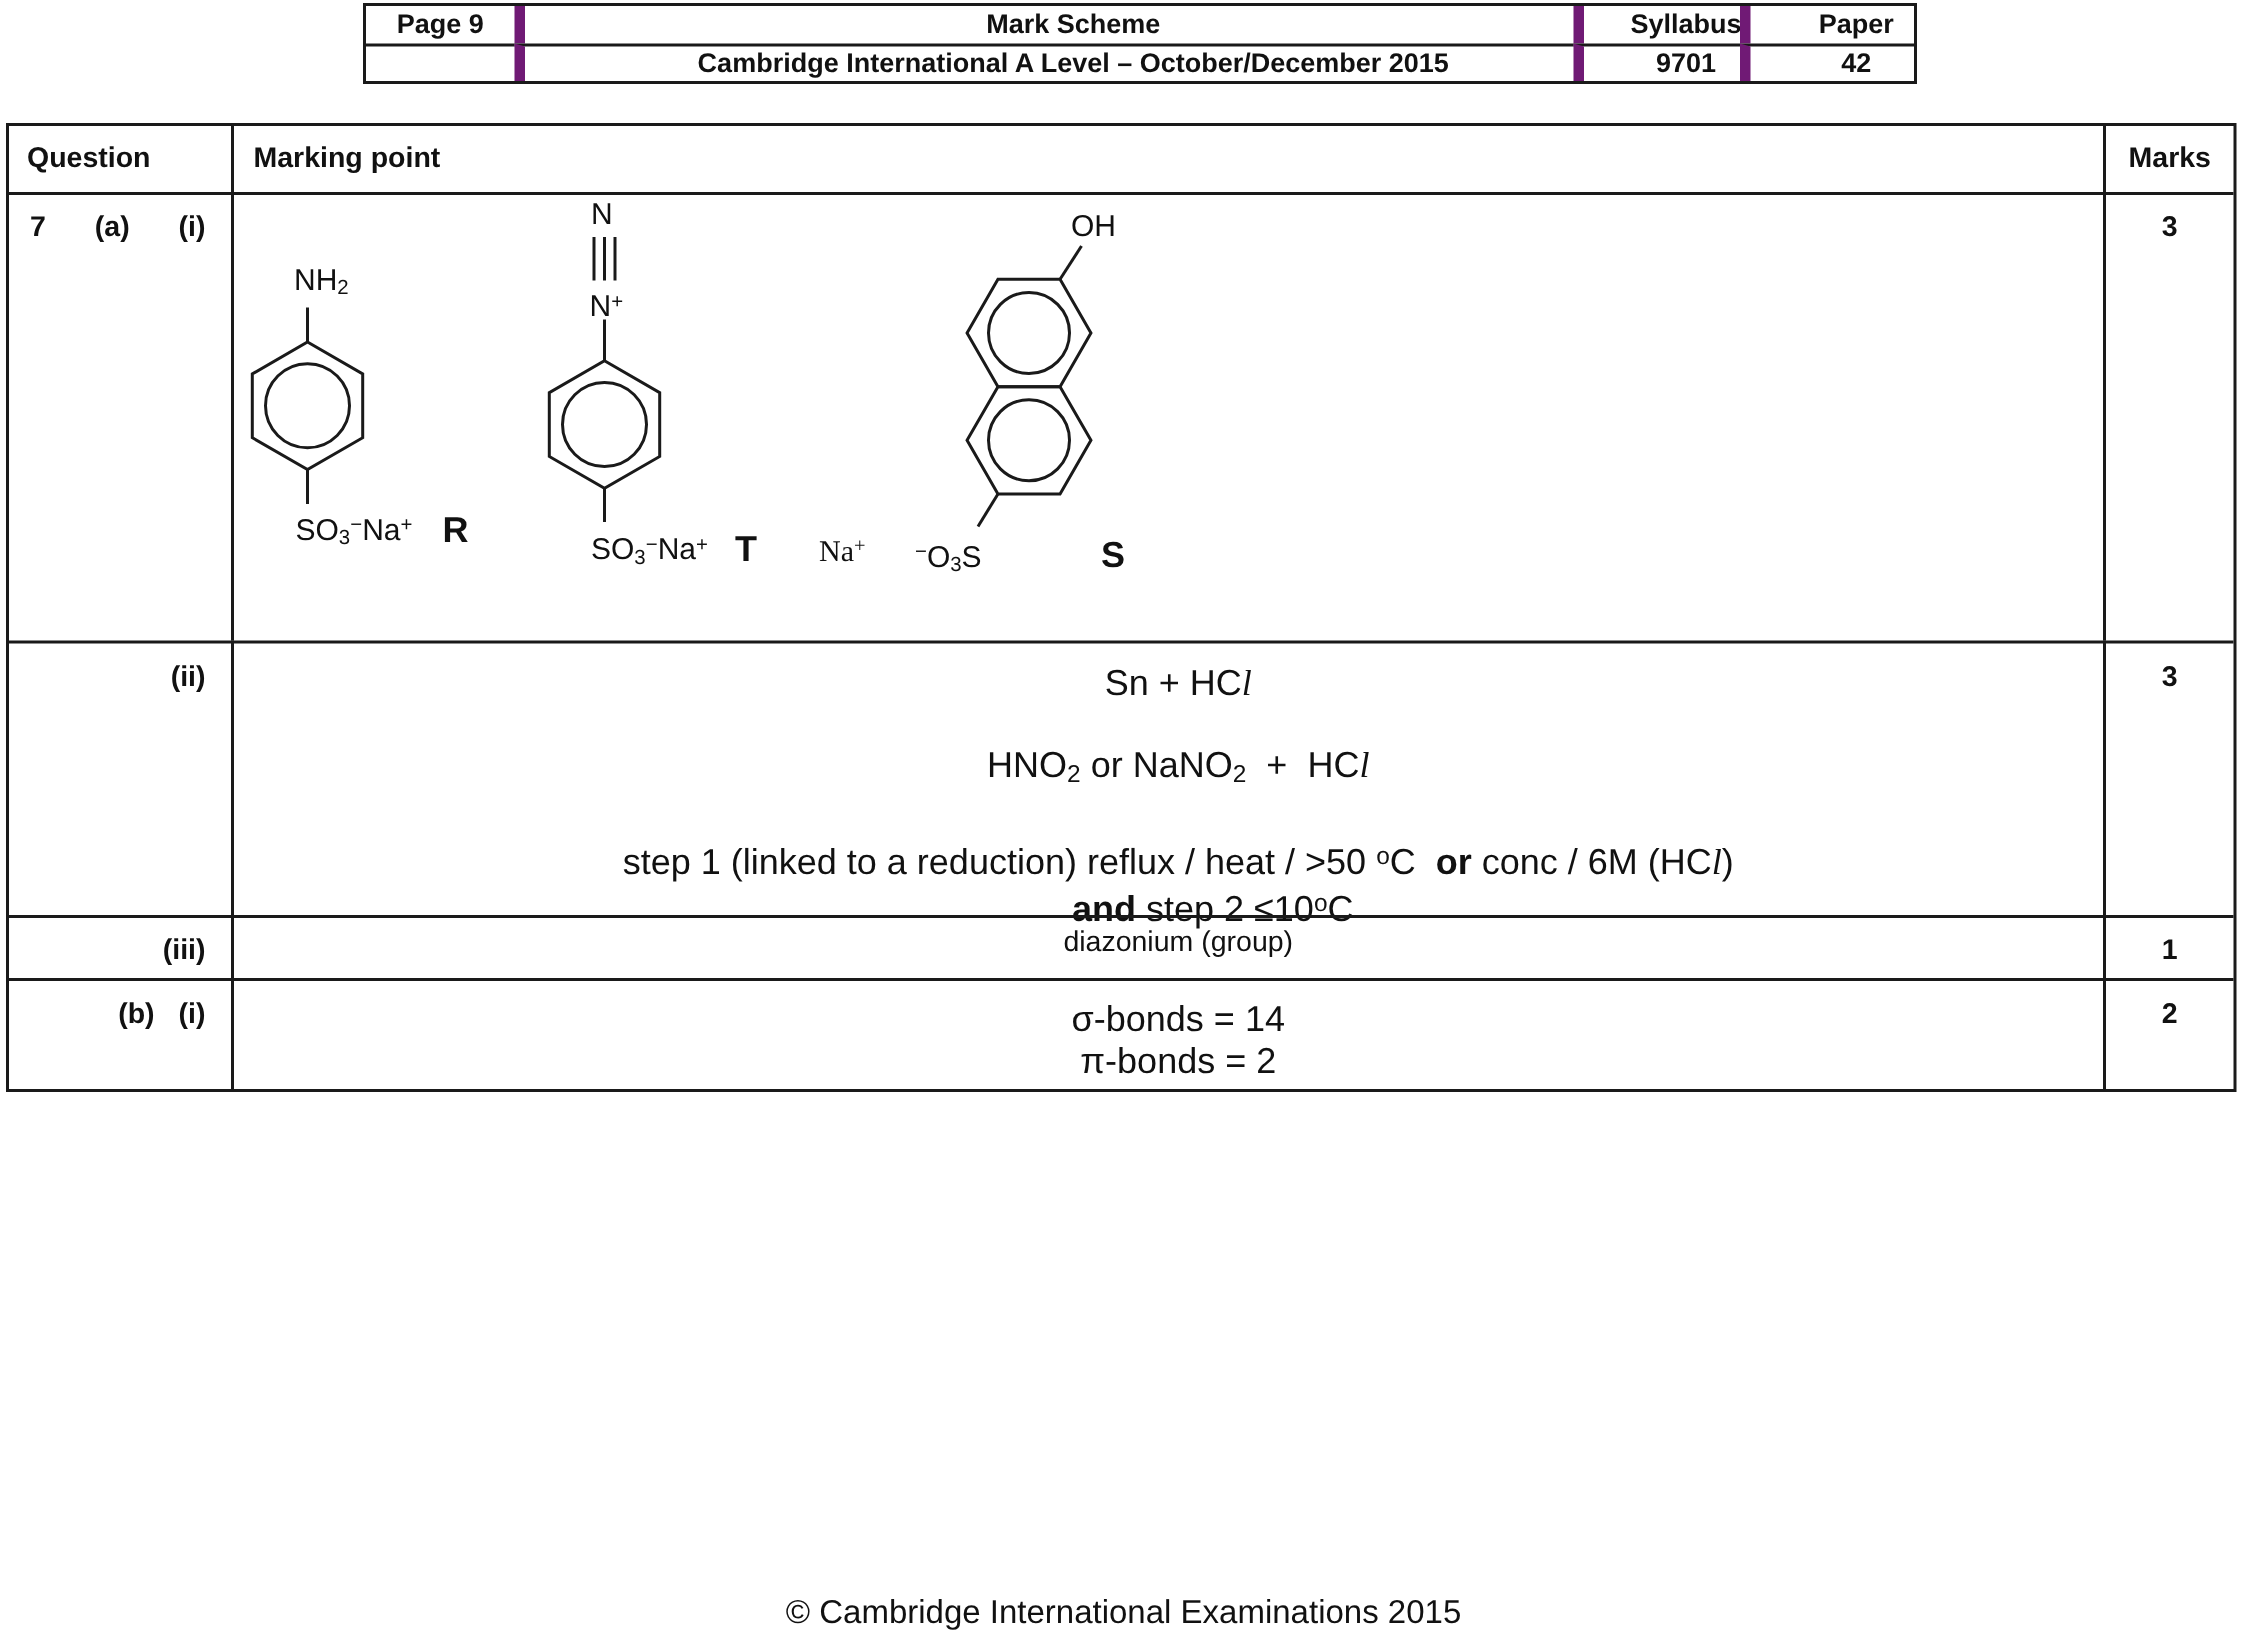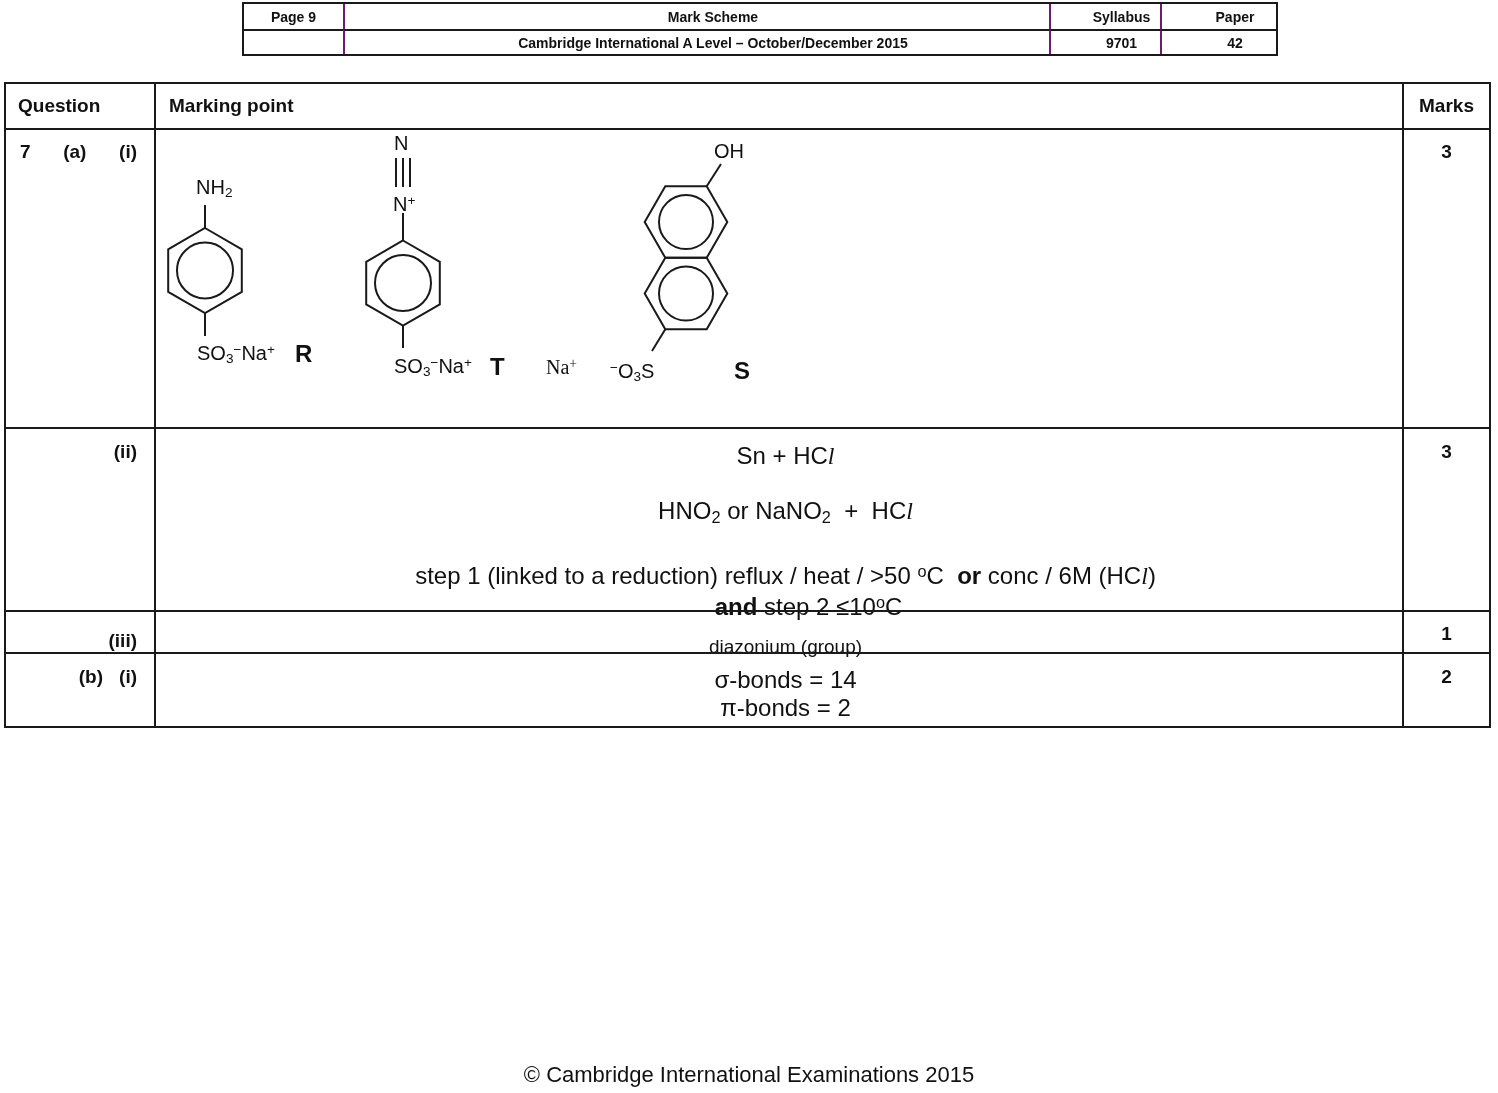--- a/index.html
+++ b/index.html
@@ -4,22 +4,22 @@
 <style>
   html,body{margin:0;padding:0;background:#fff;}
   .page{position:relative;width:1498px;height:1093px;background:#ffffff;
         font-family:"Liberation Sans","DejaVu Sans",sans-serif;color:#111;overflow:hidden;}
 
   
   .hdr{position:absolute;left:242px;top:2px;width:1032px;height:50px;
        border:2px solid #1a1a1a;display:grid;
        grid-template-columns:99px 706px 111px 1fr;grid-template-rows:1fr 1fr;}
   .hdr .c{display:flex;align-items:center;justify-content:center;
-          font-weight:bold;font-size:14px;white-space:nowrap;}
-  .hdr .bl{border-left:2px solid #701a75;padding-left:32px;}
+          font-weight:bold;font-size:18px;white-space:nowrap;}
+  .hdr .bl{border-left:7px solid #701a75;padding-left:32px;}
   .hdr .bt{border-top:2px solid #1a1a1a;}
 
   
   .mt{position:absolute;left:4px;top:82px;width:1483px;height:642px;
       border:2px solid #1a1a1a;display:grid;
       grid-template-columns:148px 1248px 1fr;
       grid-template-rows:44px 299px 183px 42px 1fr;}
   .mt .c{position:relative;}
   .mt .bl{border-left:2px solid #1a1a1a;text-align:center;}
   .mt .bt{border-top:2px solid #1a1a1a;}
@@ -30,21 +30,21 @@
   .qcell{font-weight:bold;font-size:19px;}
   .q1{display:flex;justify-content:space-between;align-items:flex-start;
       padding:11px 17px 0 14px;}
   .qr{display:flex;justify-content:flex-end;gap:16px;align-items:flex-start;
       padding:12px 17px 0 0;}
   .marks{font-weight:bold;font-size:19px;text-align:center;padding-top:11px;}
   .content{font-size:24px;padding:13px 0 0 13px;}
   .mline{white-space:pre-wrap;line-height:27px;}
   .gap{margin-top:27px;}
   .indent{padding-left:46px;}
-  .content2{font-size:19px;padding:21px 0 0 13px;}
+  .content2{font-size:19px;padding:3px 0 0 13px;}
   .content3{font-size:24px;padding:12px 0 0 13px;}
   .content3 .mline{line-height:28px;}
 
   .sub{font-size:0.68em;vertical-align:-0.22em;}
   .sup{font-size:0.68em;vertical-align:0.42em;}
   .b{font-weight:bold;}
   .ell{font-family:"Liberation Serif","DejaVu Serif",serif;font-style:italic;}
 
   
   .structs{position:absolute;left:152px;top:127px;width:800px;height:300px;}
@@ -89,21 +89,21 @@
       <span>(ii)</span>
     </div>
     <div class="c bl bt content">
       <div class="mline"><span>Sn + HC</span><span class="ell">l</span></div>
       <div class="mline gap"><span>HNO</span><span class="sub">2</span><span> or NaNO</span><span class="sub">2</span><span>  +  HC</span><span class="ell">l</span></div>
       <div class="mline gap"><span>step 1 (linked to a reduction) reflux / heat / &gt;50 </span><span class="sup">o</span><span>C  </span><span class="b">or</span><span> conc / 6M (HC</span><span class="ell">l</span><span>)</span></div>
       <div class="mline indent"><span class="b">and</span><span> step 2 ≤10</span><span class="sup">o</span><span>C</span></div>
     </div>
     <div class="c bl bt marks" style="padding-top:12px;">3</div>
 
-    <div class="c bt qcell qr" style="padding-top:11px;align-items:flex-end;">
+    <div class="c bt qcell qr" style="padding-top:11px;">
       <span>(iii)</span>
     </div>
     <div class="c bl bt content2">
       <div class="mline"><span>diazonium (group)</span></div>
     </div>
     <div class="c bl bt marks">1</div>
 
     <div class="c bt qcell qr">
       <span>(b)</span>
       <span>(i)</span>

